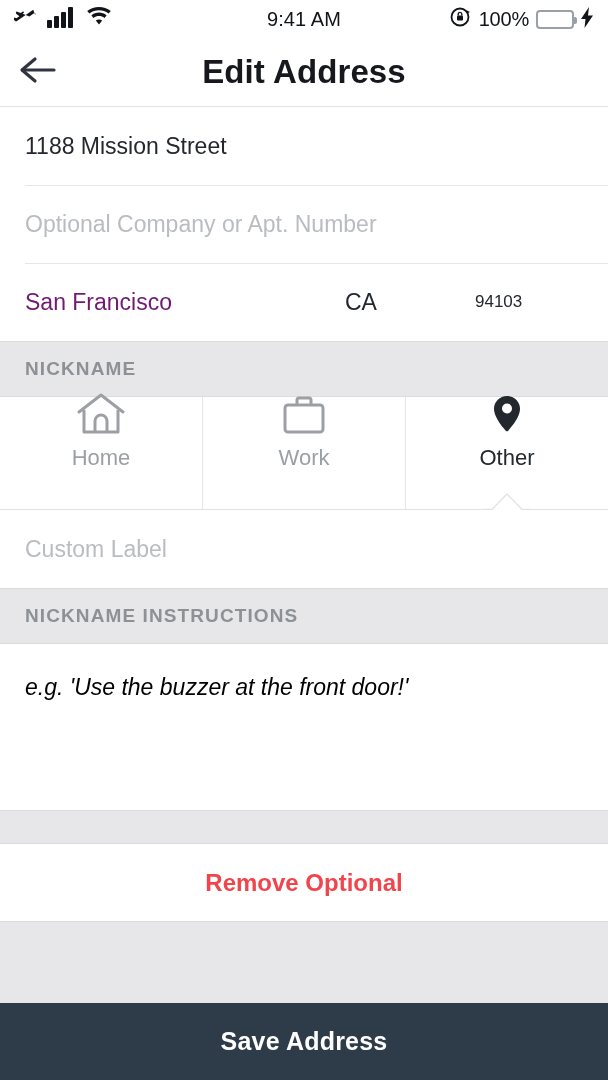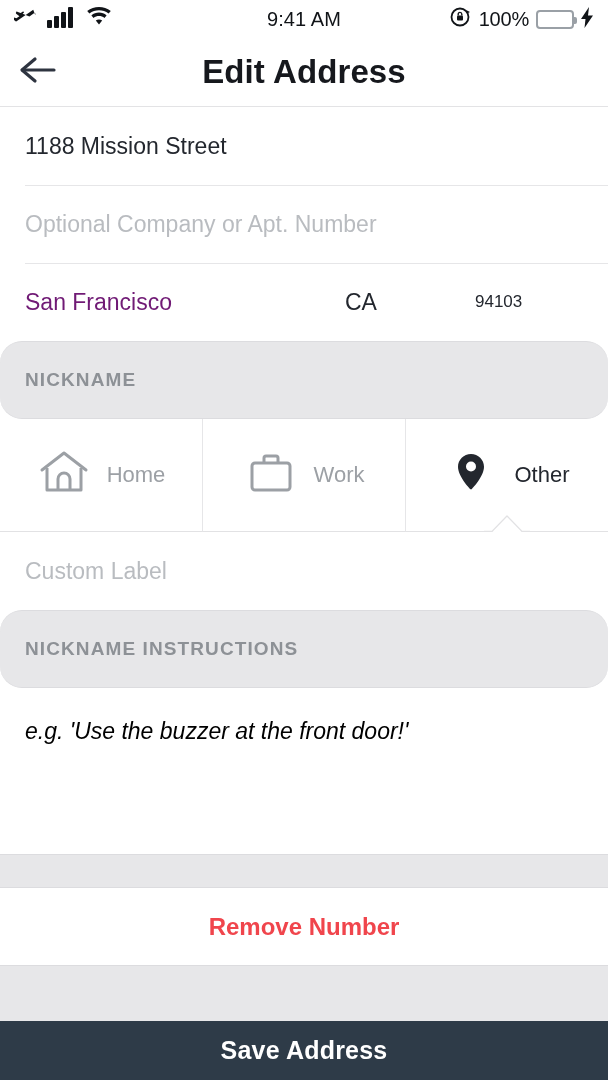--- a/index.html
+++ b/index.html
@@ -158,51 +158,50 @@
     top: 0;
     height: 1px;
     background: #e6e6e8;
   }
   .csz-city { width: 320px; font-size: 23px; color: #701a75; }
   .csz-state { width: 130px; font-size: 23px; color: #23272e; }
   .csz-zip { font-size: 17px; color: #23272e; }
 
   
   .section-header {
-    height: 78px;
+    height: 56px;
     background: #e7e7e9;
     display: flex;
     align-items: center;
     padding: 12px 25px;
     box-sizing: border-box;
     border-top: 1px solid #dcdcdf;
     border-bottom: 1px solid #dcdcdf;
-    border-radius: 22px;
   }
   .section-header-text {
     font-size: 19px;
     font-weight: bold;
     letter-spacing: 1.1px;
     color: #8d9196;
   }
 
   
   .tabs {
     display: flex;
     height: 113px;
     background: #ffffff;
     position: relative;
   }
   .tab {
     flex: 1;
     display: flex;
-    flex-direction: row;
-    align-items: center;
-    justify-content: center;
-    gap: 16px;
+    flex-direction: column;
+    align-items: center;
+    justify-content: flex-start;
+    gap: 8px;
     cursor: pointer;
     position: relative;
     border-bottom: 1px solid #e2e2e4;
   }
   .tab + .tab { border-left: 1px solid #e6e6e8; }
   .tab-label {
     font-size: 22px;
     color: #9ca0a5;
   }
   .tab.selected .tab-label { color: #23272e; }
@@ -259,21 +258,21 @@
     font-weight: bold;
     color: #f0454c;
   }
 
   
   .save-bar {
     position: absolute;
     left: 0;
     right: 0;
     bottom: 0;
-    height: 59px;
+    height: 77px;
     background: #2e3b48;
     display: flex;
     align-items: center;
     justify-content: center;
     cursor: pointer;
   }
   .save-text {
     font-size: 25px;
     font-weight: bold;
     color: #ffffff;
@@ -410,20 +409,20 @@
 </div>
 
 <div class="notes-area">
   <span class="notes-placeholder">e.g. 'Use the buzzer at the front door!'</span>
 </div>
 <div class="notes-fill"></div>
 
 <div class="gray-band spacer-thin"></div>
 
 <div class="remove-row">
-  <span class="remove-text">Remove Number</span>
+  <span class="remove-text">Remove Optional</span>
 </div>
 
 <div class="gray-band spacer-tall"></div>
 
 <div class="save-bar">
   <span class="save-text">Save Address</span>
 </div>
 
 </body></html>

